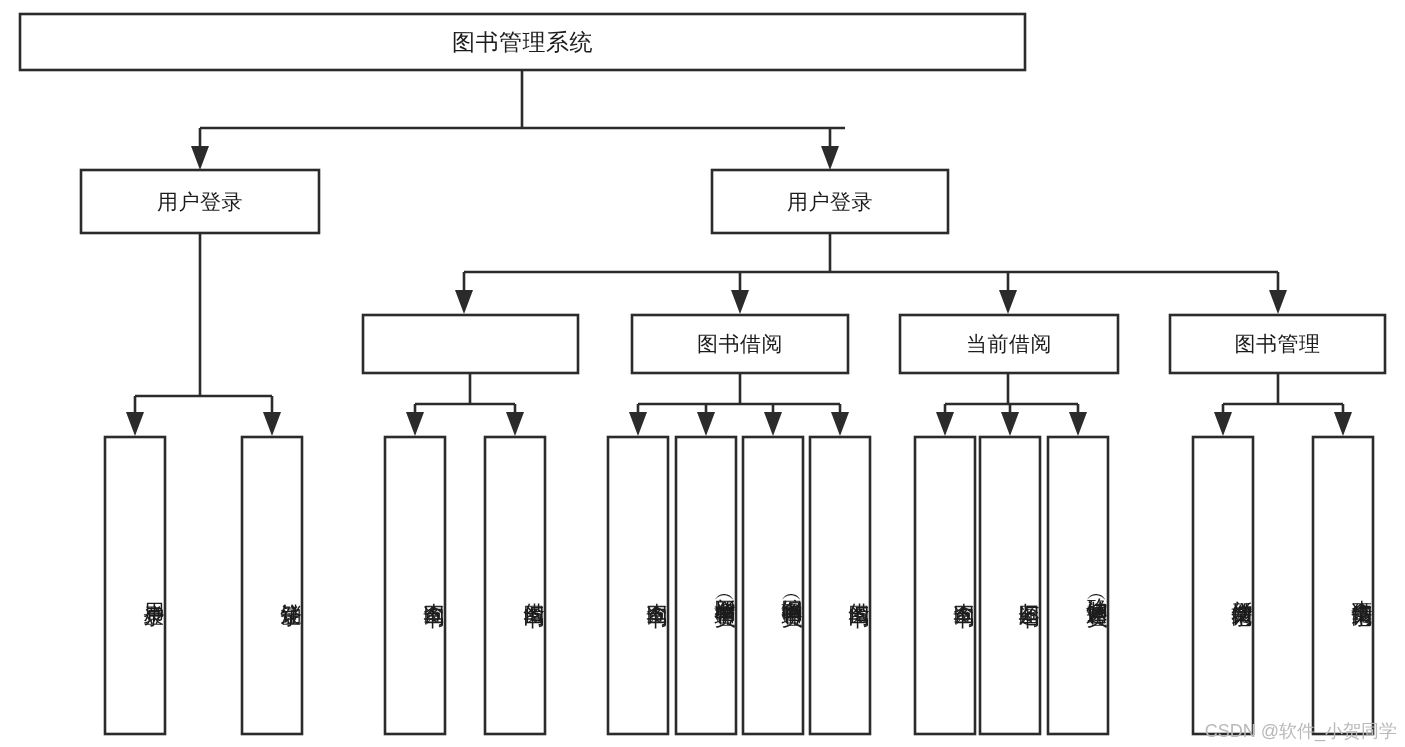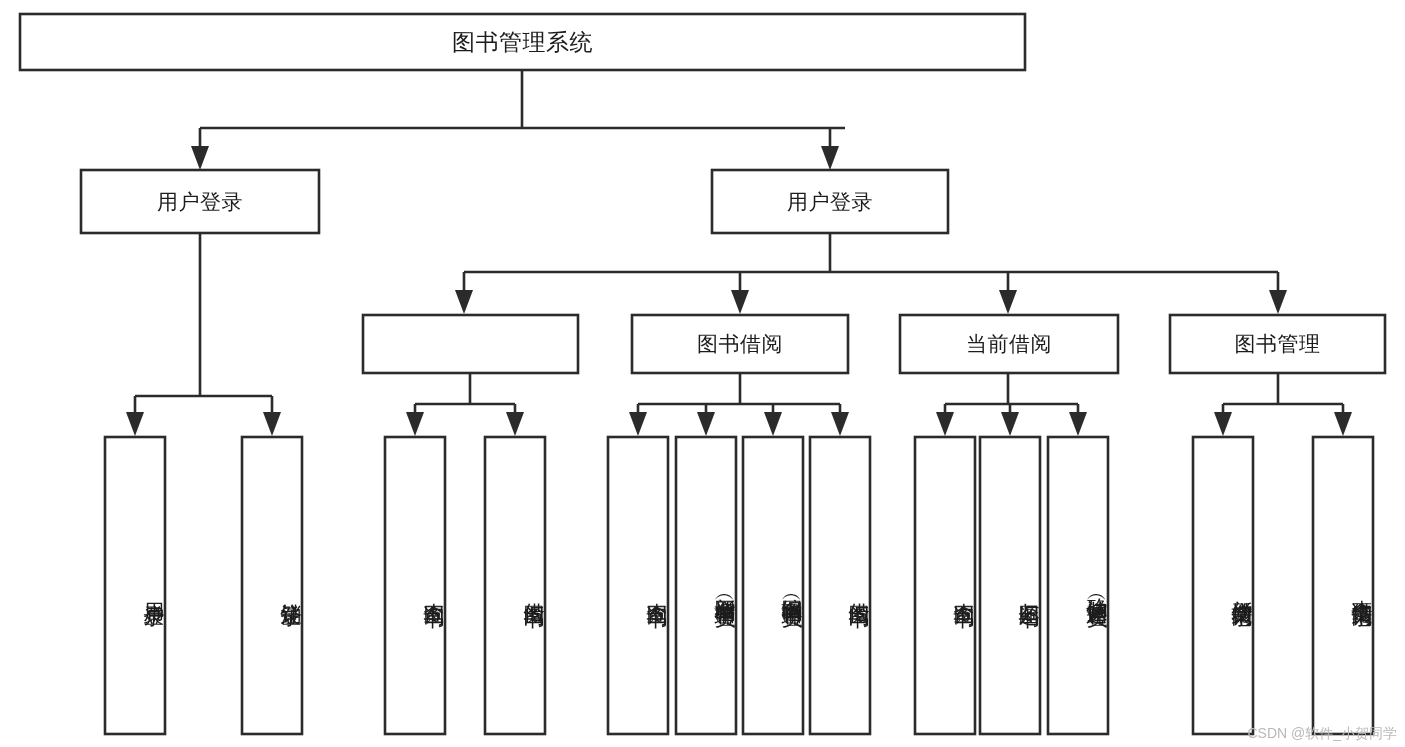--- a/index.html
+++ b/index.html
@@ -70,21 +70,21 @@
     padding-top: 4px;
   }
   .node-label.vertical.tall-start {
     align-items: flex-start;
     padding-top: 2px;
   }
   .watermark {
     position: absolute;
     right: 8px;
     bottom: 4px;
-    font-size: 14px;
+    font-size: 18px;
     color: #b9b9b9;
     font-family: "Liberation Sans", sans-serif;
     white-space: nowrap;
     pointer-events: none;
   }
 </style>
 </head>
 <body>
 
 <div id="diagram-root">

